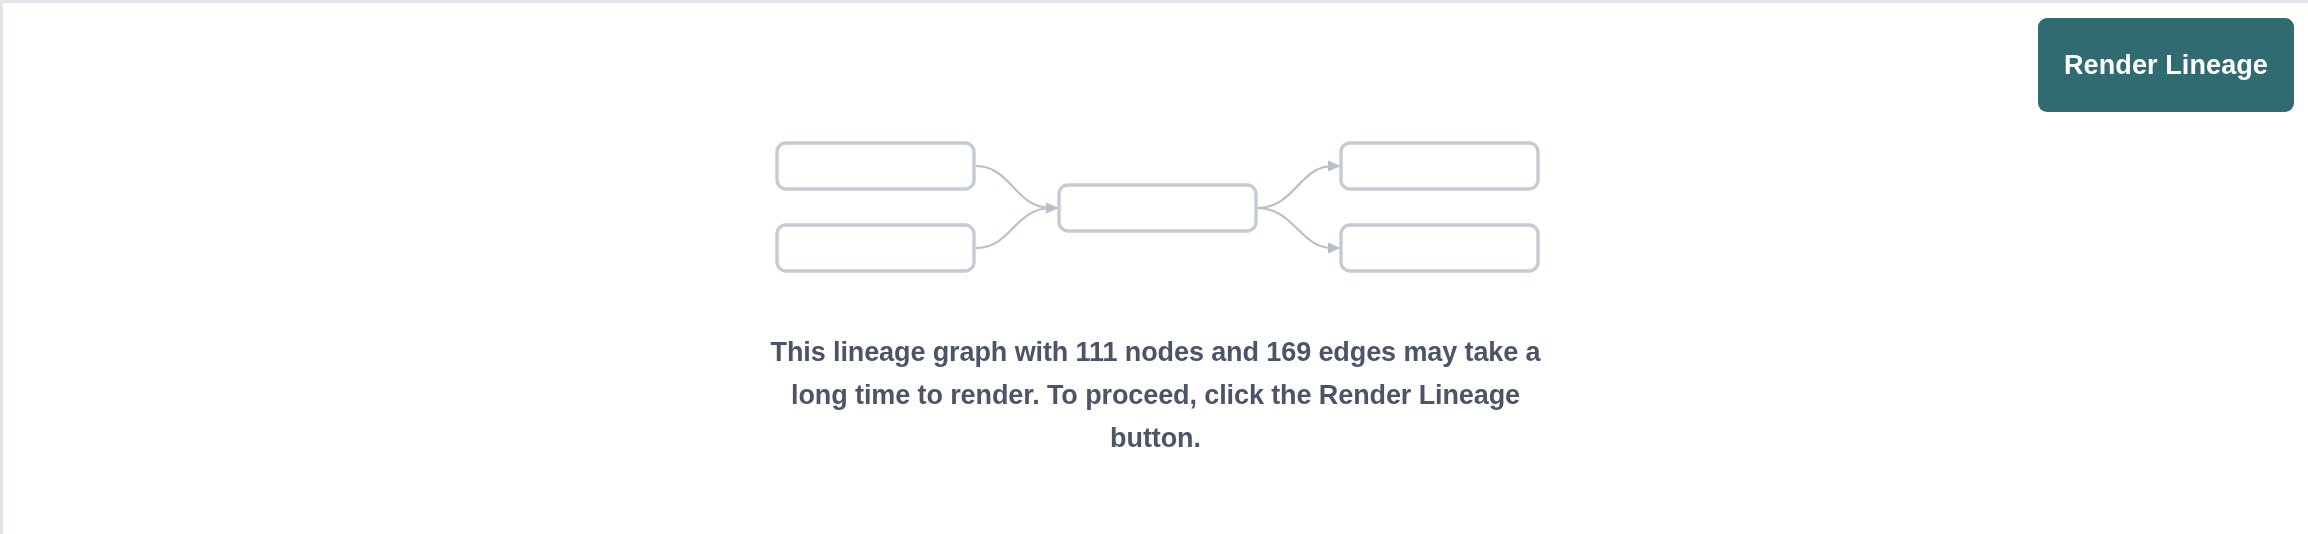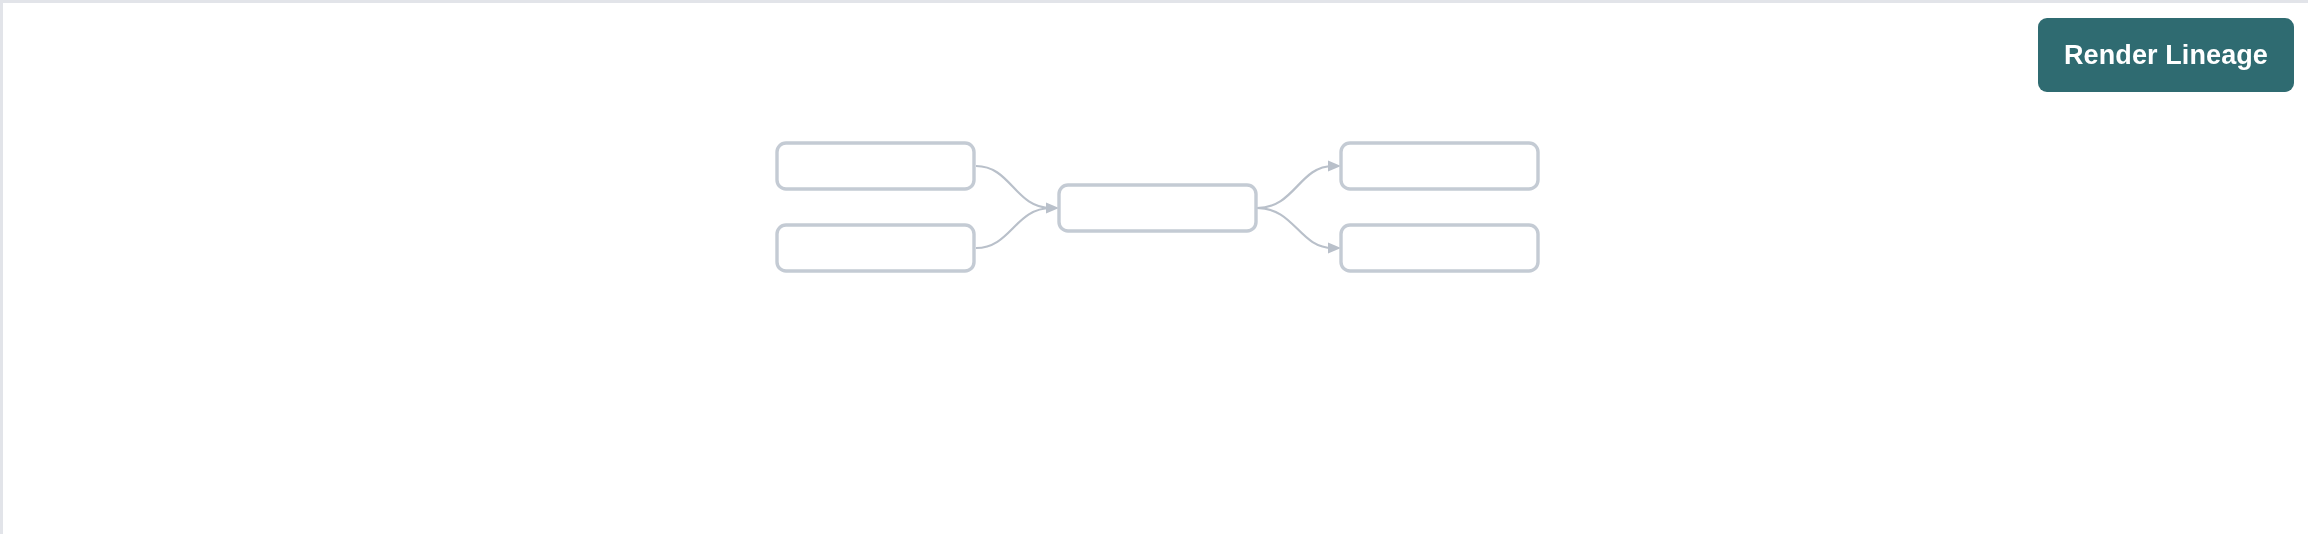--- a/index.html
+++ b/index.html
@@ -22,21 +22,21 @@
     border-top: 3px solid #e2e4e9;
     border-left: 3px solid #e2e4e9;
   }
 
   
   #render-lineage-button {
     position: absolute;
     left: 2035px;
     top: 15px;
     width: 256px;
-    height: 74px;
+    height: 94px;
     background: #2f6b71;
     color: #ffffff;
     border: none;
     border-radius: 9px;
     font-family: "Liberation Sans", sans-serif;
     font-size: 27px;
     font-weight: bold;
     letter-spacing: 0.1px;
     cursor: pointer;
     padding: 12px;
@@ -127,16 +127,17 @@
       </g>
       <g>
         <rect class="node-rect" x="1338" y="140" width="197" height="46" rx="9" ry="9"></rect>
       </g>
       <g>
         <rect class="node-rect" x="1338" y="222" width="197" height="46" rx="9" ry="9"></rect>
       </g>
     </svg>
   </div>
 
+  <div id="lineage-message">This lineage graph with 111 nodes and 169 edges may take a long time to render. To proceed, click the Render Lineage button.</div>
 
   <button id="render-lineage-button">Render Lineage</button>
 
 </div>
 
 </body></html>

